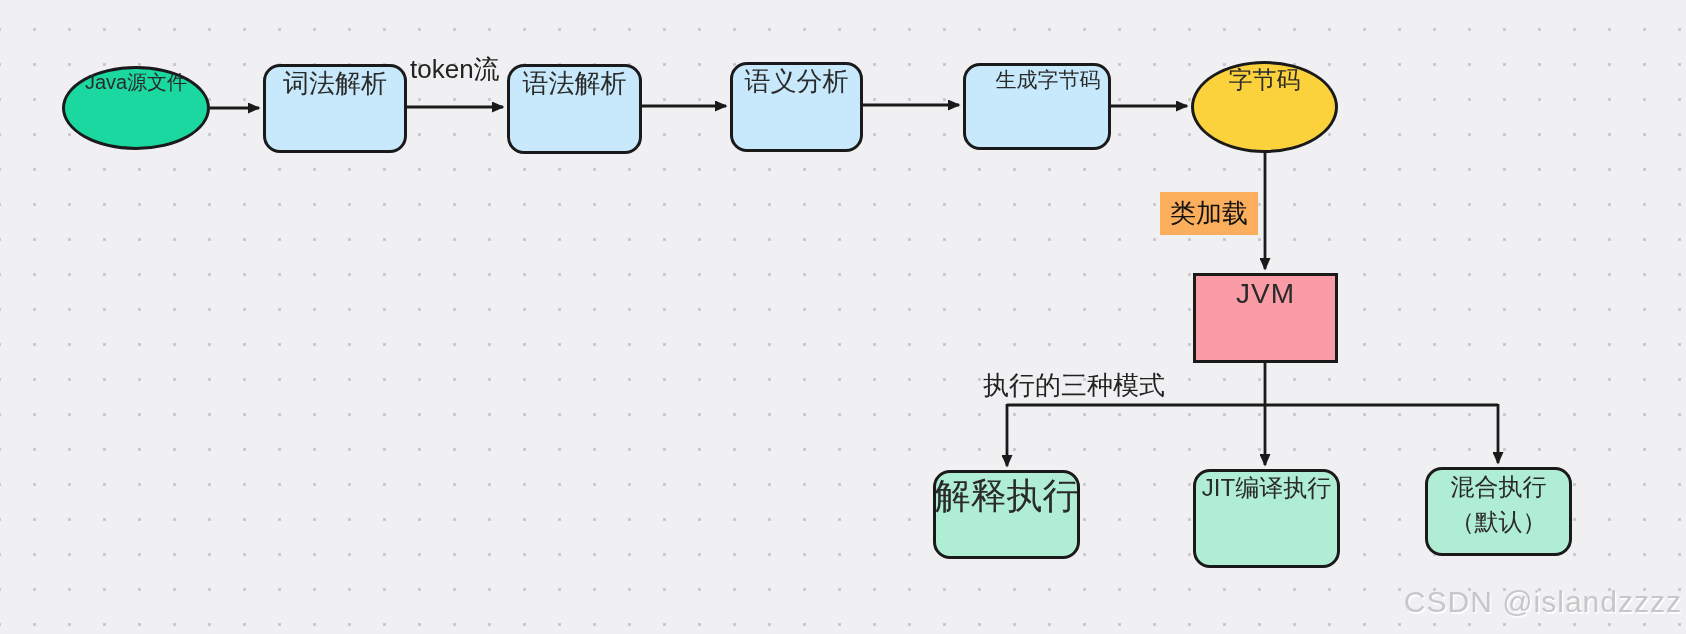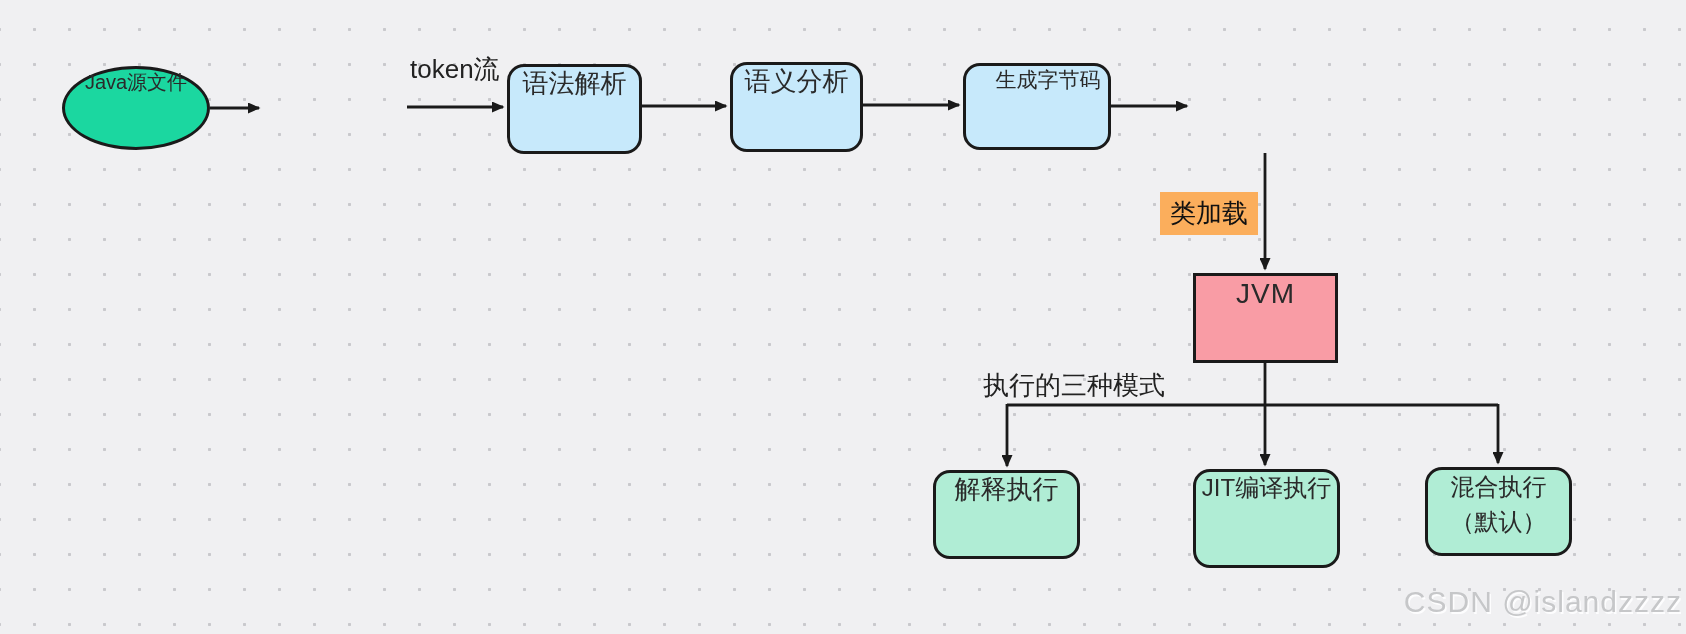--- a/index.html
+++ b/index.html
@@ -34,21 +34,21 @@
     position:absolute;
     white-space:nowrap;
   }
   #node-java      {left:62px;  top:66px;  width:148px; height:84px; background:#1BD7A0; font-size:20px;}
   #node-lexical   {left:263px; top:64px;  width:144px; height:89px; font-size:26px;}
   #node-syntax    {left:507px; top:64px;  width:135px; height:90px; font-size:26px;}
   #node-semantic  {left:730px; top:62px;  width:133px; height:90px; font-size:26px;}
   #node-genbc     {left:963px; top:63px;  width:148px; height:87px; font-size:21px;padding-left:22px;}
   #node-bytecode  {left:1191px;top:61px;  width:147px; height:92px; background:#FBD23C; font-size:24px;}
   #node-jvm       {left:1193px;top:273px; width:145px; height:90px; background:#F99CA5; font-size:28px; letter-spacing:1px; border-radius:0;}
-  #node-interpret {left:933px; top:470px; width:147px; height:89px; font-size:26px;font-family:Liberation Serif, serif;}
+  #node-interpret {left:933px; top:470px; width:147px; height:89px; font-size:36px;font-family:Liberation Serif, serif;}
   #node-jit       {left:1193px;top:469px; width:147px; height:99px; font-size:24px;}
   #node-mixed     {left:1425px;top:467px; width:147px; height:89px; font-size:24px; line-height:1.45;}
   #lbl-token      {left:410px; top:52px;  font-size:26px; color:#222;}
   #lbl-classload  {left:1160px;top:192px; background:#FBAE5C; color:#111; font-size:26px; padding:4px 10px;text-align:center;}
   #lbl-execmodes  {left:983px; top:368px; font-size:26px; color:#222;}
   #arrows{position:absolute;left:0;top:0;width:1686px;height:634px;}
   #watermark{
     position:absolute;
     right:4px; top:585px;
     font-size:30px;
@@ -77,33 +77,39 @@
     <line x1="1265" y1="363" x2="1265" y2="465" stroke="#1A1A1A" stroke-width="2.8" marker-end="url(#ah)"></line>
     <path d="M1007,405 H1498" fill="none" stroke="#1A1A1A" stroke-width="2.8"></path>
     <line x1="1007" y1="404" x2="1007" y2="466" stroke="#1A1A1A" stroke-width="2.8" marker-end="url(#ah)"></line>
     <line x1="1498" y1="404" x2="1498" y2="463" stroke="#1A1A1A" stroke-width="2.8" marker-end="url(#ah)"></line>
   </svg>
 
   <div id="node-java" class="node ellipse">
     <span>Java源文件</span>
   </div>
 
+  <div id="node-lexical" class="node rounded blue">
+    <span>词法解析</span>
+  </div>
 
   <div id="node-syntax" class="node rounded blue">
     <span>语法解析</span>
   </div>
 
   <div id="node-semantic" class="node rounded blue">
     <span>语义分析</span>
   </div>
 
   <div id="node-genbc" class="node rounded blue">
     <span>生成字节码</span>
   </div>
 
+  <div id="node-bytecode" class="node ellipse">
+    <span>字节码</span>
+  </div>
 
   <div id="node-jvm" class="node">
     <span>JVM</span>
   </div>
 
   <div id="node-interpret" class="node rounded mint">
     <span>解释执行</span>
   </div>
 
   <div id="node-jit" class="node rounded mint">

